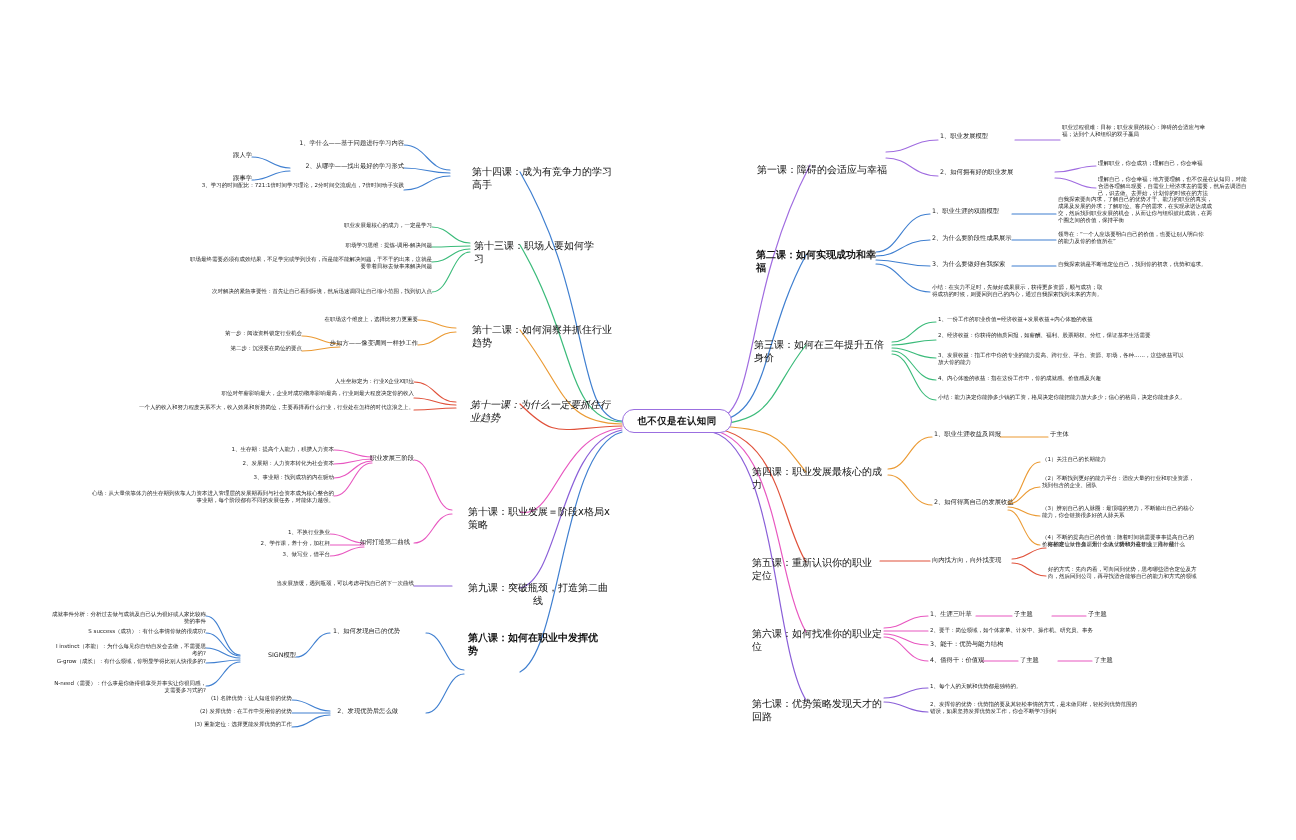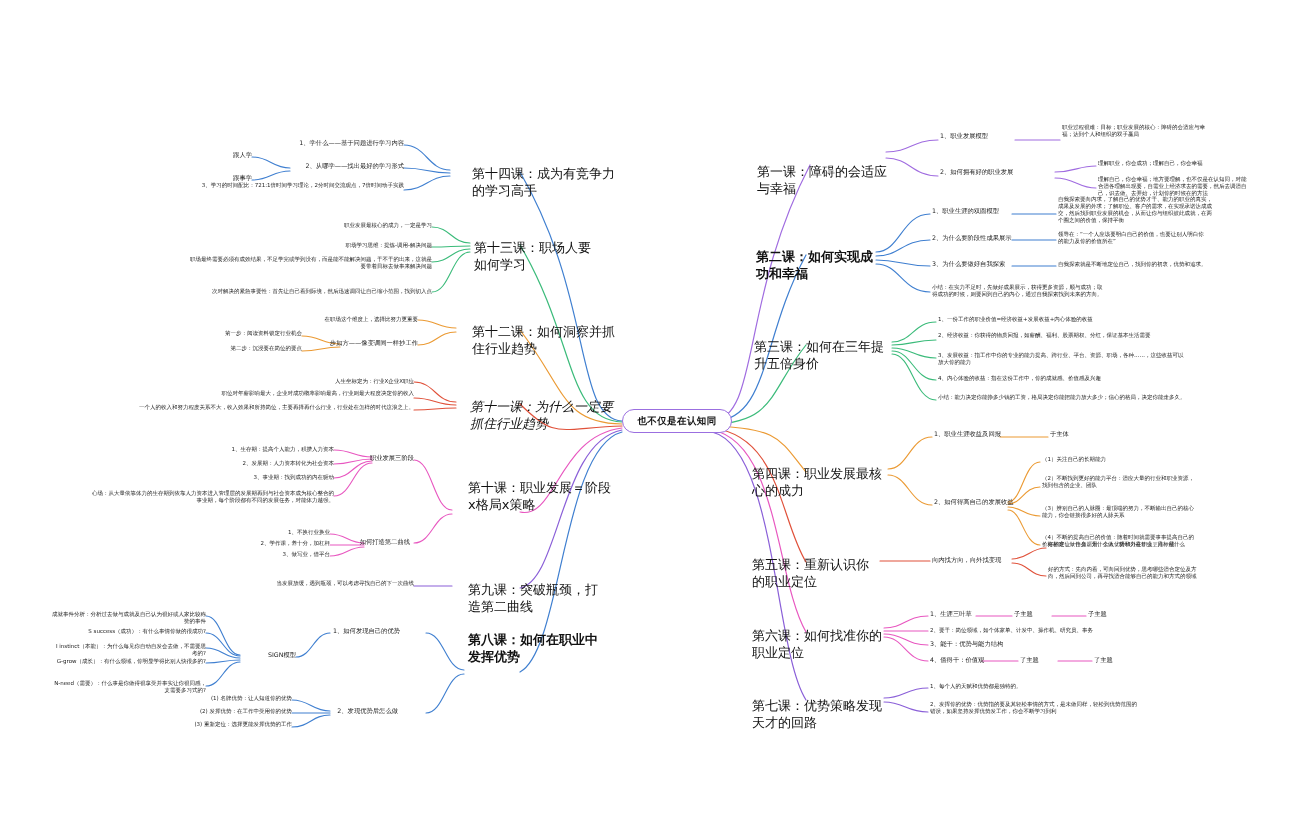--- a/index.html
+++ b/index.html
@@ -9,21 +9,21 @@
     overflow:hidden;position:relative;
   }
   #map{position:absolute;left:0;top:0;width:1296px;height:840px;}
   svg.links{position:absolute;left:0;top:0;width:1296px;height:840px;pointer-events:none;}
   .node{position:absolute;white-space:pre-wrap;line-height:1.28;color:#1a1a1a;}
   .root{
     left:622px;top:409px;width:92px;padding:5px 8px;text-align:center;
     border:1.4px solid #9b6fe0;border-radius:14px;background:#fff;
     font-size:9.5px;font-weight:bold;letter-spacing:.4px;color:#111;
   }
-  .lesson{font-size:13px;font-weight:normal;color:#111;}
+  .lesson{font-size:10px;font-weight:normal;color:#111;}
   .sub{font-size:6.3px;color:#1b1b1b;}
   .leaf{font-size:5.5px;color:#222;}
   .ra{text-align:right;}
   .la{text-align:left;}
 </style>
 </head>
 <body>
 
 <div id="map">
 
@@ -209,32 +209,32 @@
   <div class="node leaf ra" style="left:268px;top:316px;width:150px;">在职场这个维度上，选择比努力更重要</div>
   <div class="node sub ra" style="left:306px;top:339px;width:112px;">步如方——像变调同一样抄工作</div>
   <div class="node leaf ra" style="left:148px;top:330px;width:154px;">第一步：阅读资料锁定行业机会</div>
   <div class="node leaf ra" style="left:148px;top:345px;width:154px;">第二步：沉浸要在岗位的要点</div>
 
   <div class="node lesson la" style="left:470px;top:399px;width:148px;font-style:italic;">第十一课：为什么一定要抓住行业趋势</div>
   <div class="node leaf ra" style="left:270px;top:378px;width:144px;">人生坐标定为：行业X企业X职位</div>
   <div class="node leaf ra" style="left:110px;top:390px;width:304px;">职位对年薪影响最大，企业对成功概率影响最高，行业则最大程度决定你的收入</div>
   <div class="node leaf ra" style="left:110px;top:404px;width:304px;">一个人的收入和努力程度关系不大，收入效果和所持岗位，主要再择再什么行业，行业处在怎样的时代这浪之上。</div>
 
-  <div class="node lesson la" style="left:468px;top:480px;width:150px;">第十课：职业发展＝阶段x格局x策略</div>
+  <div class="node lesson la" style="left:468px;top:506px;width:150px;">第十课：职业发展＝阶段x格局x策略</div>
   <div class="node sub ra" style="left:334px;top:454px;width:80px;">职业发展三阶段</div>
   <div class="node leaf ra" style="left:188px;top:446px;width:146px;">1、生存期：提高个人能力，积攒人力资本</div>
   <div class="node leaf ra" style="left:188px;top:460px;width:146px;">2、发展期：人力资本转化为社会资本</div>
   <div class="node leaf ra" style="left:188px;top:474px;width:146px;">3、事业期：找到成功的内在驱动</div>
   <div class="node leaf ra" style="left:90px;top:490px;width:244px;">心场：从大量依靠体力的生存期到依靠人力资本进入管理层的发展期再到与社会资本成为核心整合的事业期，每个阶段都有不同的发展任务，对能体力越强。</div>
   <div class="node sub ra" style="left:330px;top:538px;width:80px;">如何打造第二曲线</div>
   <div class="node leaf ra" style="left:180px;top:529px;width:150px;">1、不换行业换业</div>
   <div class="node leaf ra" style="left:180px;top:540px;width:150px;">2、学作课，养十分，加杠杆</div>
   <div class="node leaf ra" style="left:180px;top:551px;width:150px;">3、做写业，借平台</div>
 
-  <div class="node lesson la" style="left:468px;top:582px;width:140px;">第九课：突破瓶颈，打造第二曲线</div>
+  <div class="node lesson la" style="left:468px;top:582px;width:140px;text-align:center;">第九课：突破瓶颈，打造第二曲线</div>
   <div class="node leaf ra" style="left:228px;top:580px;width:186px;">当发展放缓，遇到瓶颈，可以考虑寻找自己的下一次曲线</div>
 
   <div class="node lesson la" style="left:468px;top:632px;width:136px;font-weight:bold;">第八课：如何在职业中发挥优势</div>
   <div class="node sub ra" style="left:296px;top:627px;width:104px;">1、如何发现自己的优势</div>
   <div class="node sub ra" style="left:240px;top:651px;width:56px;">SIGN模型</div>
   <div class="node leaf ra" style="left:52px;top:611px;width:154px;">成就事件分析：分析过去做与成就及自己认为很好或人家比较称赞的事件</div>
   <div class="node leaf ra" style="left:52px;top:628px;width:154px;">S success（成功）：有什么事情你做的很成功?</div>
   <div class="node leaf ra" style="left:52px;top:643px;width:154px;">I instinct（本能）：为什么每见你自动自发会去做，不需要思考的?</div>
   <div class="node leaf ra" style="left:52px;top:658px;width:154px;">G-grow（成长）：有什么领域，你明显学得比别人快很多的?</div>
   <div class="node leaf ra" style="left:52px;top:680px;width:154px;">N-need（需要）：什么事是你做得很享受并事实让你很同感，支需要多习式的?</div>

